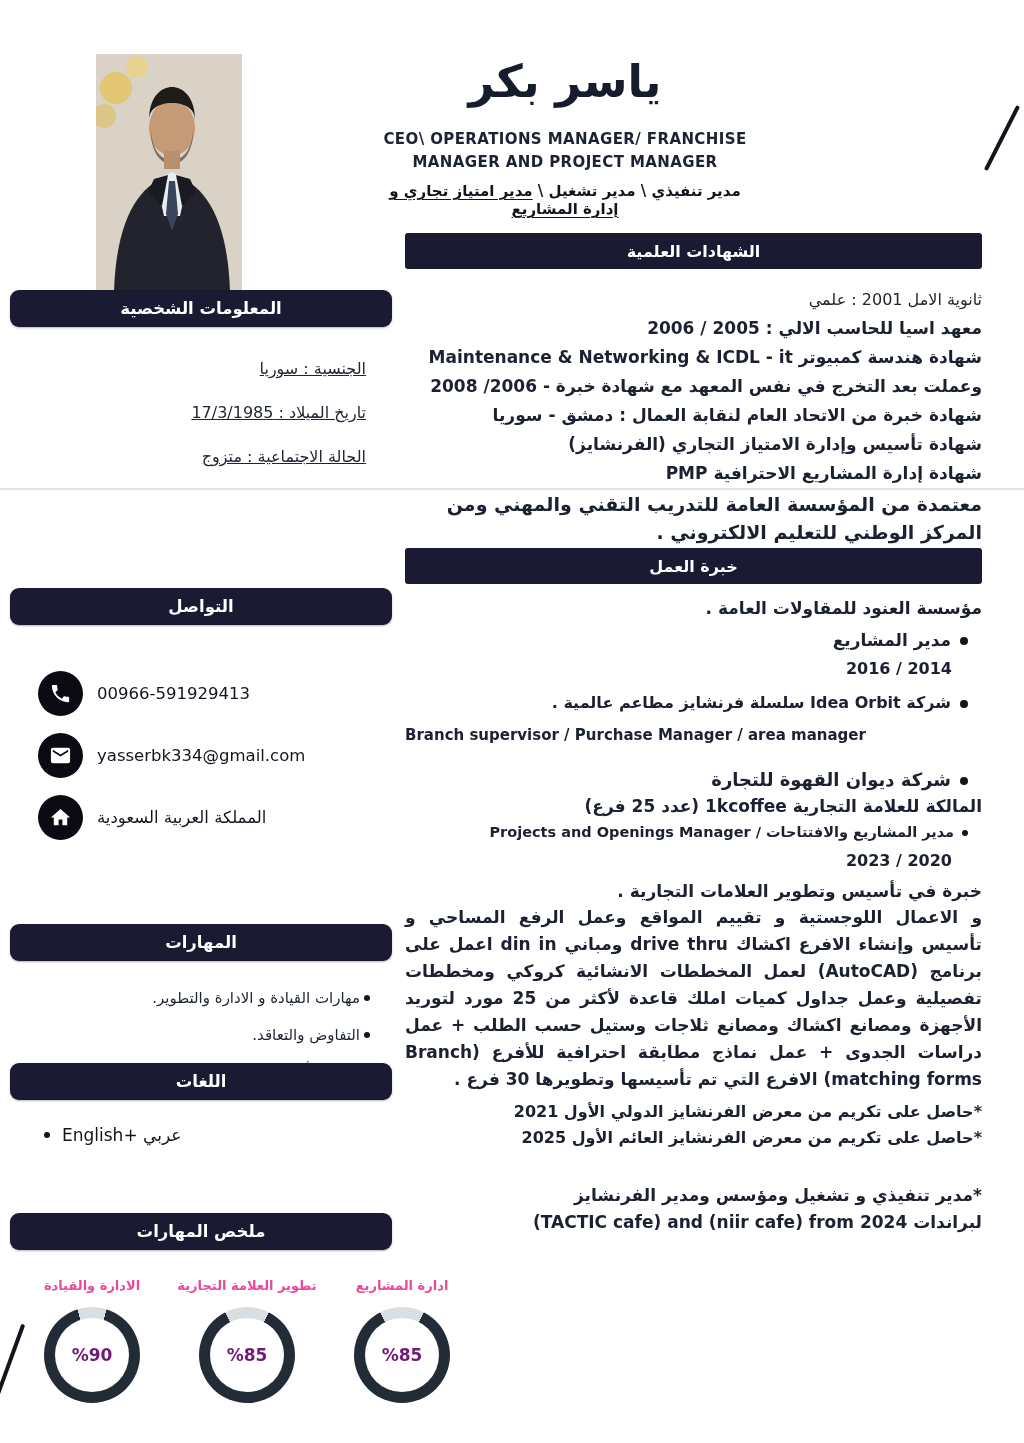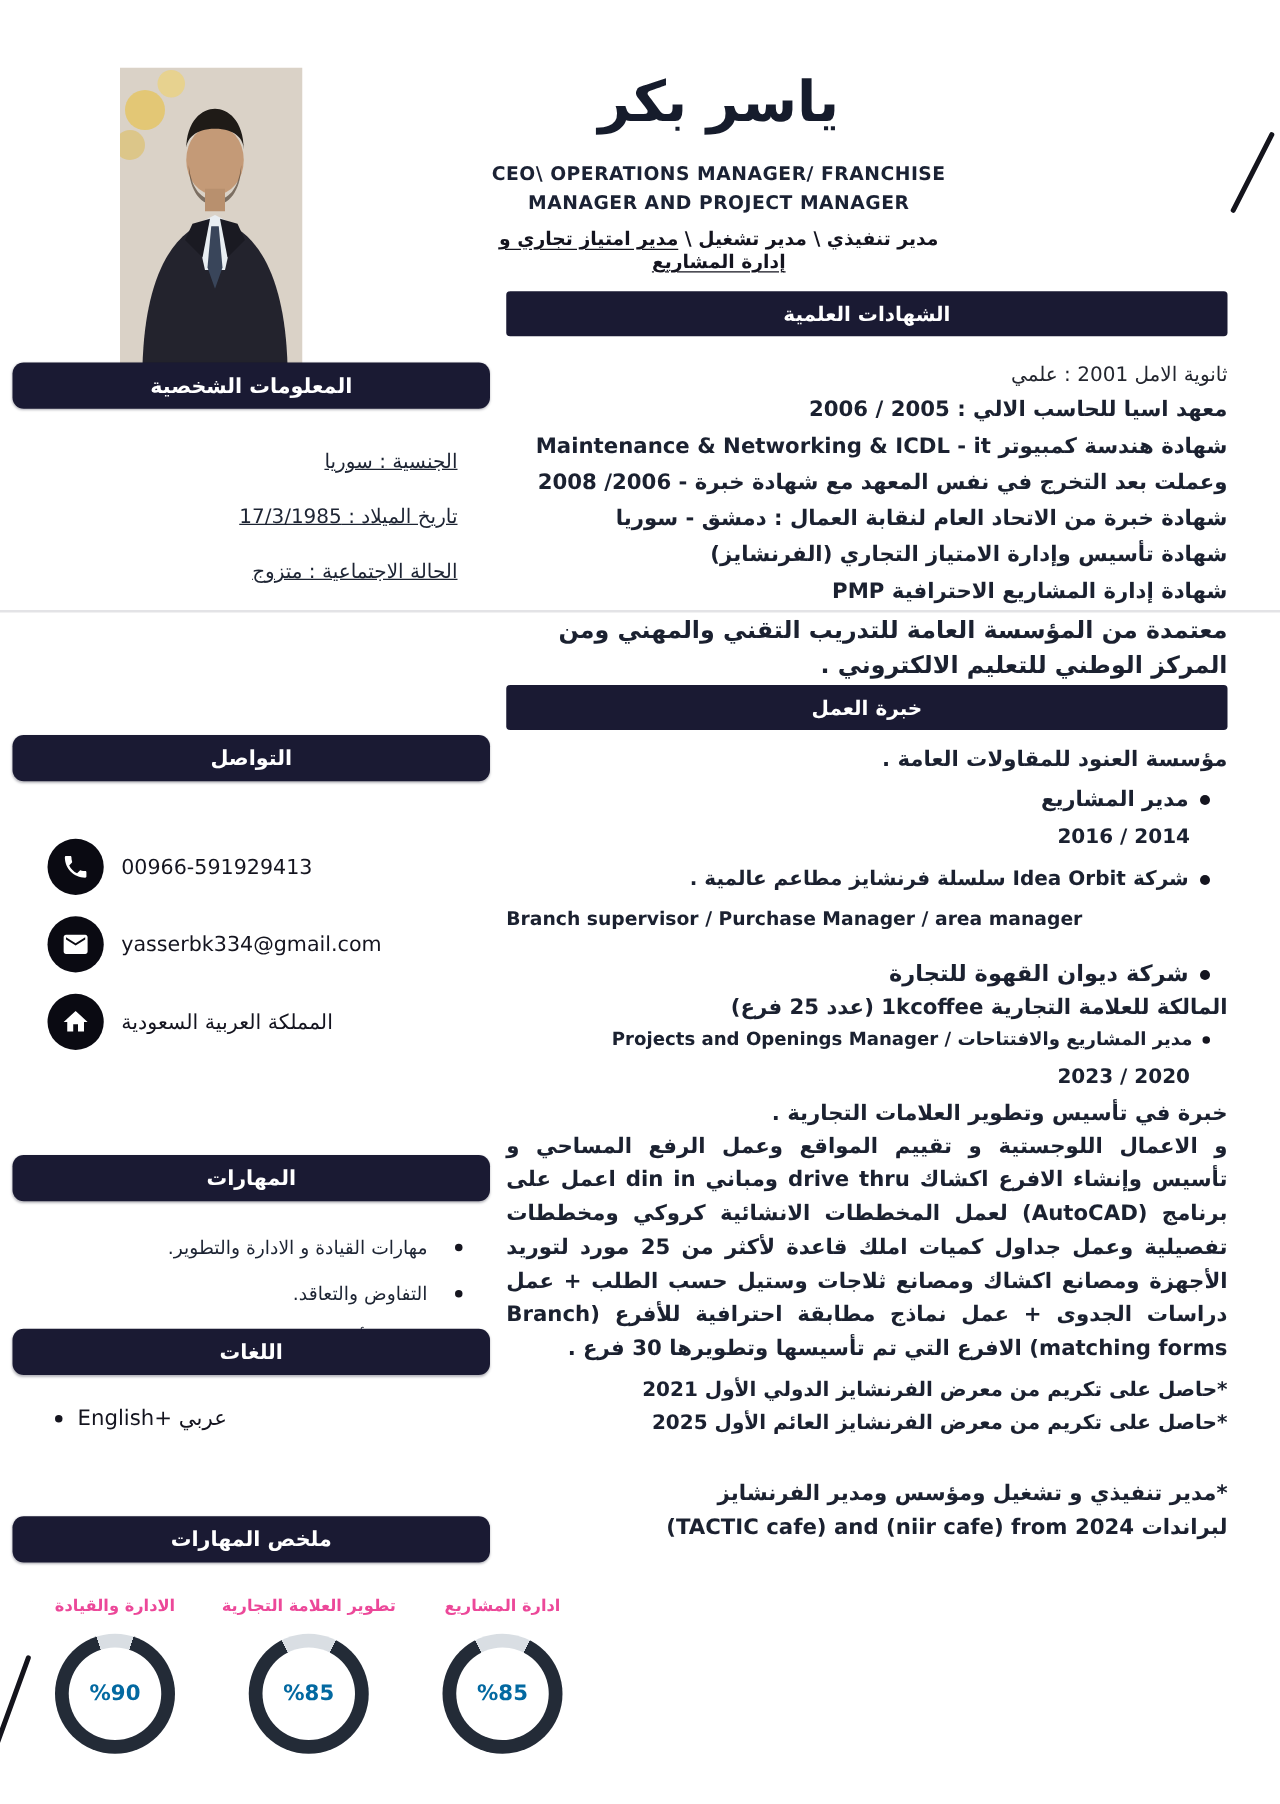--- a/index.html
+++ b/index.html
@@ -12,21 +12,21 @@
     overflow:hidden;
   }
   
   .seam{position:absolute;left:0;top:488px;width:1024px;height:2px;background:#e3e3e6;z-index:0;}
   .decor{position:absolute;background:#14141c;border-radius:2px;z-index:1;}
   .decor-tr{left:1000px;top:102px;width:4px;height:72px;transform:rotate(27deg);}
   .decor-bl{left:8px;top:1322px;width:4px;height:78px;transform:rotate(20deg);}
   
   .photo{position:absolute;left:96px;top:54px;width:146px;height:238px;z-index:2;}
   .photo svg{display:block;width:100%;height:100%;}
-  .header-block{position:absolute;left:388px;top:56px;width:374px;text-align:center;z-index:2;}
+  .header-block{position:absolute;left:378px;top:56px;width:374px;text-align:center;z-index:2;}
   .name{margin:0 0 20px 0;font-size:45px;font-weight:700;color:#161c2c;line-height:52px;}
   .en-title{font-size:15px;font-weight:700;letter-spacing:.4px;line-height:23px;color:#1b2234;}
   .ar-subtitle{font-size:15px;font-weight:700;margin-top:8px;direction:rtl;color:#14141f;}
   .u{text-decoration:underline;text-underline-offset:3px;}
   
   .banner{background:#1a1a33;color:#ffffff;font-weight:700;display:flex;align-items:center;justify-content:center;}
   .side-banner{width:382px;height:37px;border-radius:9px;font-size:16.5px;box-shadow:0 1px 2px rgba(10,10,30,.3);}
   .main-banner{width:577px;height:36px;border-radius:3px;font-size:16px;letter-spacing:.2px;}
   
   .sec{position:absolute;z-index:2;}
@@ -41,32 +41,32 @@
   .p-list{margin-top:30px;}
   .p-item{direction:rtl;text-align:right;padding-right:26px;font-size:16px;line-height:24px;margin-bottom:20px;color:#1d2433;text-decoration:underline;}
   
   .c-list{margin-top:46px;}
   .c-row{display:flex;align-items:center;height:45px;margin-bottom:17px;padding-left:28px;}
   .c-icon{flex:0 0 45px;width:45px;height:45px;border-radius:50%;background:#0a0a12;display:flex;align-items:center;justify-content:center;margin-right:14px;}
   .c-icon svg{width:23px;height:23px;fill:#ffffff;}
   .c-text{font-size:16.5px;color:#14141f;}
   
   .s-list{margin-top:26px;}
-  .s-item{direction:rtl;display:flex;align-items:center;column-gap:22px;padding-right:22px;font-size:15px;line-height:22px;margin-bottom:15px;color:#1d2433;}
+  .s-item{direction:rtl;display:flex;align-items:center;column-gap:4px;padding-right:22px;font-size:15px;line-height:22px;margin-bottom:15px;color:#1d2433;}
   .s-dot{flex:0 0 6px;width:6px;height:6px;border-radius:50%;background:#15151f;}
   
   .l-row{display:flex;align-items:center;gap:12px;margin:25px 0 0 34px;}
   .l-dot{flex:0 0 6px;width:6px;height:6px;border-radius:50%;background:#15151f;}
   .l-text{font-size:17px;color:#14141f;direction:rtl;}
   
   .gauges{display:flex;justify-content:space-between;direction:rtl;width:450px;margin-top:28px;margin-left:12px;}
   .g-col{width:140px;display:flex;flex-direction:column;align-items:center;}
   .g-label{font-size:13px;font-weight:700;margin-bottom:14px;white-space:nowrap;color:#ec4899;}
   .g-ring{width:96px;height:96px;border-radius:50%;display:flex;align-items:center;justify-content:center;background:#232b37;}
-  .g-inner{width:74px;height:74px;border-radius:50%;background:#ffffff;display:flex;align-items:center;justify-content:center;font-size:17px;font-weight:700;color:#0369a1;}
+  .g-inner{width:74px;height:74px;border-radius:50%;background:#ffffff;display:flex;align-items:center;justify-content:center;font-size:17px;font-weight:700;color:#701a75;}
   
   .edu{margin-top:16px;direction:rtl;}
   .edu-line{text-align:right;font-size:17px;font-weight:700;line-height:29px;color:#1b2130;}
   .edu-line.reg{font-weight:400;font-size:16px;color:#23262f;}
   .edu-line.big{font-size:19px;line-height:28px;margin-top:2px;}
   
   .exp{margin-top:12px;direction:rtl;}
   .x{text-align:right;font-weight:700;font-size:17px;line-height:24px;color:#1b2130;}
   .x .dot-lg{display:inline-block;width:8px;height:8px;border-radius:50%;background:#15151f;margin-left:9px;vertical-align:middle;}
   .x .dot-sm{display:inline-block;width:6px;height:6px;border-radius:50%;background:#15151f;margin-left:8px;vertical-align:middle;}

